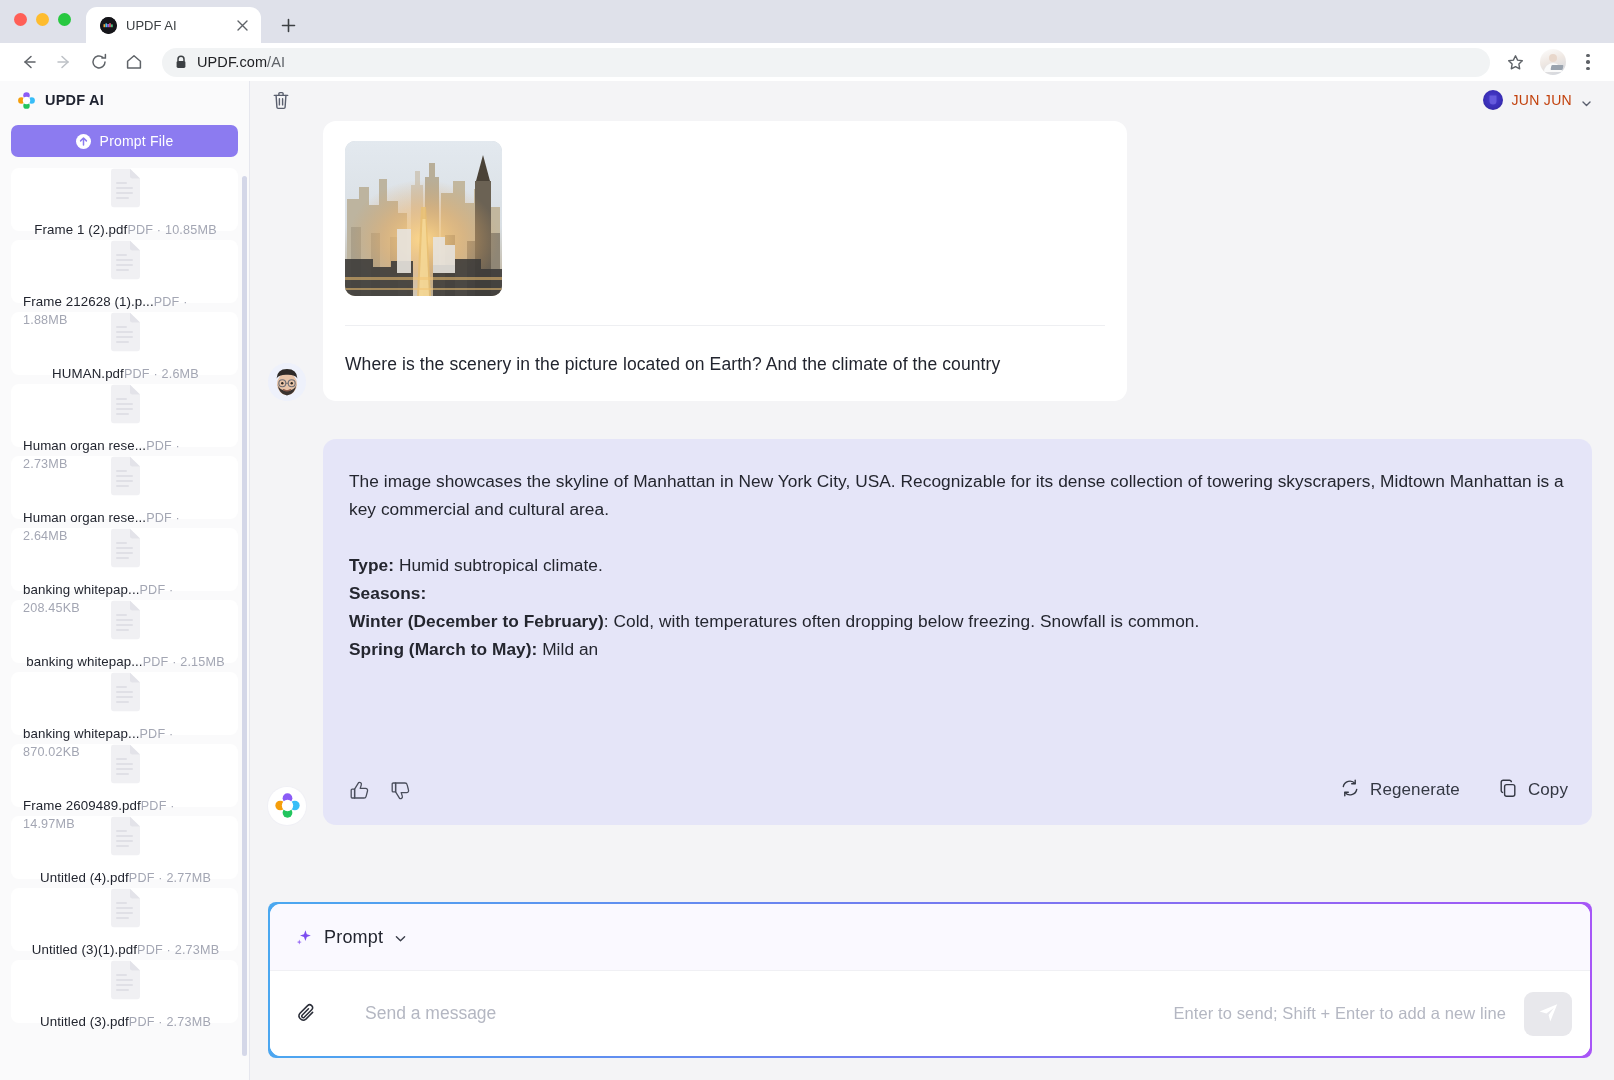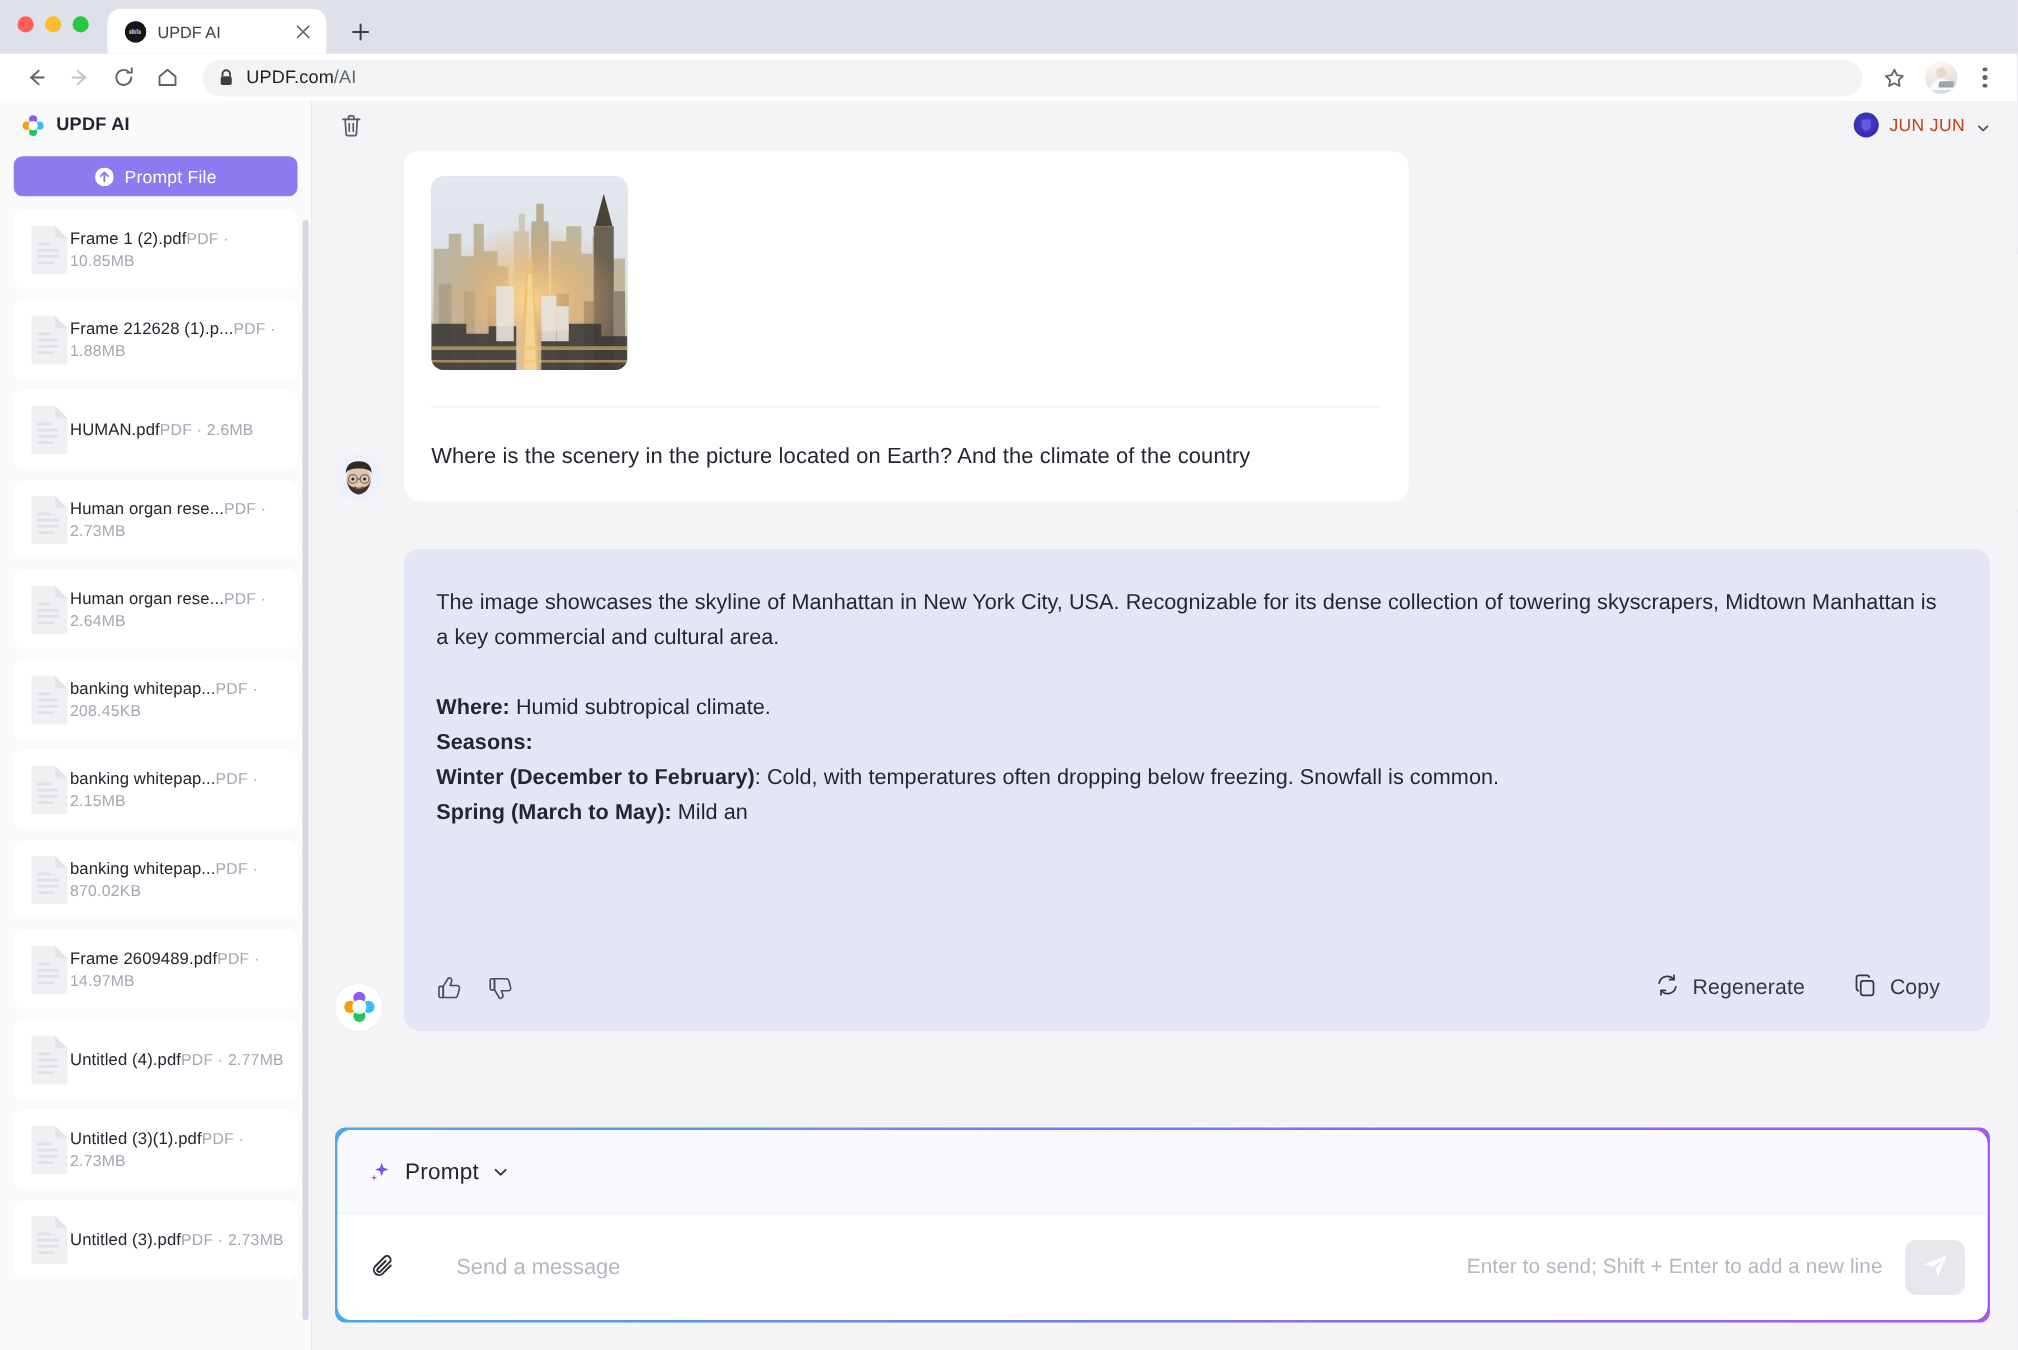--- a/index.html
+++ b/index.html
@@ -160,22 +160,23 @@
     padding: 0 11px 0 11px;
     position: relative;
   }
   .file-item {
     height: 63px;
     background: #ffffff;
     border-radius: 8px;
     margin-bottom: 9px;
     display: flex; align-items: center;
     padding: 0 10px 0 12px;
-    gap: 0;
+    gap: 12px;
     cursor: pointer;
+    flex-direction: column;
   }
   .file-thumb {
     width: 33px; height: 40px; flex: 0 0 auto;
     position: relative;
   }
   .file-meta { min-width: 0; flex: 1 1 auto; }
   .file-name {
     font-size: 13.3px; color: #22252f;
     white-space: nowrap; overflow: hidden; text-overflow: ellipsis;
     margin-bottom: 4px;
@@ -279,21 +280,21 @@
     margin-top: 26px;
     letter-spacing: .1px;
     line-height: 1.4;
   }
 
   .bubble-ai {
     background: #e5e5f8;
     border-radius: 13px;
     flex: 1 1 auto;
     min-width: 0;
-    padding: 28px 40px 22px 26px;
+    padding: 28px 24px 22px 26px;
     display: flex; flex-direction: column;
     min-height: 386px;
   }
   .ai-text {
     font-size: 17.3px; color: #24262f;
     line-height: 1.62;
     letter-spacing: .05px;
   }
   .ai-text p { margin: 0; }
   .ai-gap { height: 28px; }
@@ -773,21 +774,21 @@
             <circle cx="10" cy="15.4" r="3.6" fill="#22c55e"></circle>
             <circle cx="4.6" cy="10" r="3.6" fill="#f59e0b"></circle>
             <circle cx="10" cy="10" r="4.2" fill="#ffffff"></circle>
           </svg>
         </div>
 
         <div class="bubble-ai">
           <div class="ai-text">
             <p>The image showcases the skyline of Manhattan in New York City, USA. Recognizable for its dense collection of towering skyscrapers, Midtown Manhattan is a key commercial and cultural area.</p>
             <div class="ai-gap"></div>
-            <p><b>Where:</b><span> Humid subtropical climate.</span></p>
+            <p><b>Type:</b><span> Humid subtropical climate.</span></p>
             <p><b>Seasons:</b></p>
             <p><b>Winter (December to February)</b><span>: Cold, with temperatures often dropping below freezing. Snowfall is common.</span></p>
             <p><b>Spring (March to May):</b><span> Mild an</span></p>
           </div>
 
           <div class="ai-actions">
             <div class="vote-group">
               <span class="icon-btn">
                 <svg width="21" height="21" viewBox="0 0 21 21" fill="none" stroke="currentColor" stroke-width="1.3" stroke-linejoin="round">
                   <path d="M5.6 9.1 H3.2 A1 1 0 0 0 2.2 10.1 V17 A1 1 0 0 0 3.2 18 H5.6 Z"></path>

